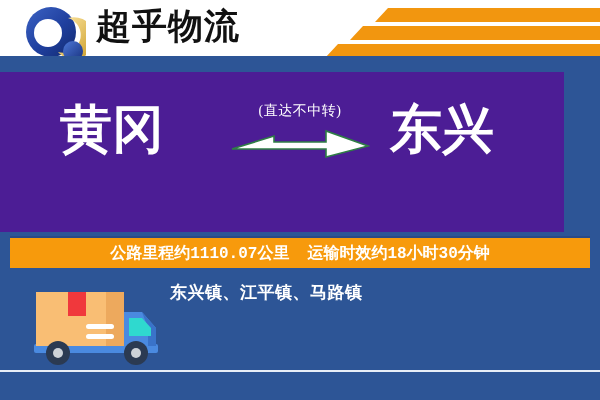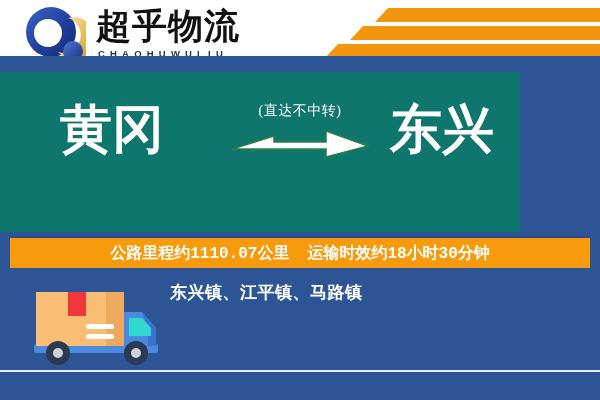--- a/index.html
+++ b/index.html
@@ -27,21 +27,21 @@
   }
 
   
   .stripes{position:absolute;right:0;top:8px;width:290px;height:60px;}
   .stripe{position:absolute;right:0;height:14px;background:#f2960f;}
   .stripe.s1{top:0;   width:225px; clip-path:polygon(13px 0,100% 0,100% 100%,0 100%);}
   .stripe.s2{top:18px;width:250px; clip-path:polygon(13px 0,100% 0,100% 100%,0 100%);}
   .stripe.s3{top:36px;width:275px; clip-path:polygon(13px 0,100% 0,100% 100%,0 100%);}
 
   
-  .route{position:absolute;left:0;top:72px;width:520px;height:160px;background:#0f766e;}
+  .route{position:absolute;left:0;top:72px;width:564px;height:160px;background:#4c1d95;}
   .city{
     position:absolute;top:28px;
     font-family:"Liberation Serif", serif;
     font-weight:bold;font-size:52px;line-height:60px;color:#ffffff;
     white-space:nowrap;
   }
   .city.origin{left:60px;}
   .city.dest{left:390px;}
 
   .mid{position:absolute;left:225px;top:30px;width:150px;text-align:center;}
@@ -102,21 +102,20 @@
             </linearGradient>
           </defs>
           <circle cx="27" cy="26" r="25" fill="url(#lgA)"></circle>
           <path d="M44 12 a21 21 0 1 1 -10 34 a17 17 0 1 0 10 -34 z" fill="url(#lgB)"></path>
           <circle cx="24" cy="27" r="14" fill="#ffffff"></circle>
           <circle cx="49" cy="45" r="10" fill="url(#lgC)"></circle>
         </svg>
       </div>
       <div class="logo-text-wrap">
         <div class="logo-cn">超乎物流</div>
-        <div class="logo-en">CHAOHUWULIU</div>
       </div>
     </div>
 
     <div class="stripes">
       <div class="stripe s1"></div>
       <div class="stripe s2"></div>
       <div class="stripe s3"></div>
     </div>
   </div>
 

